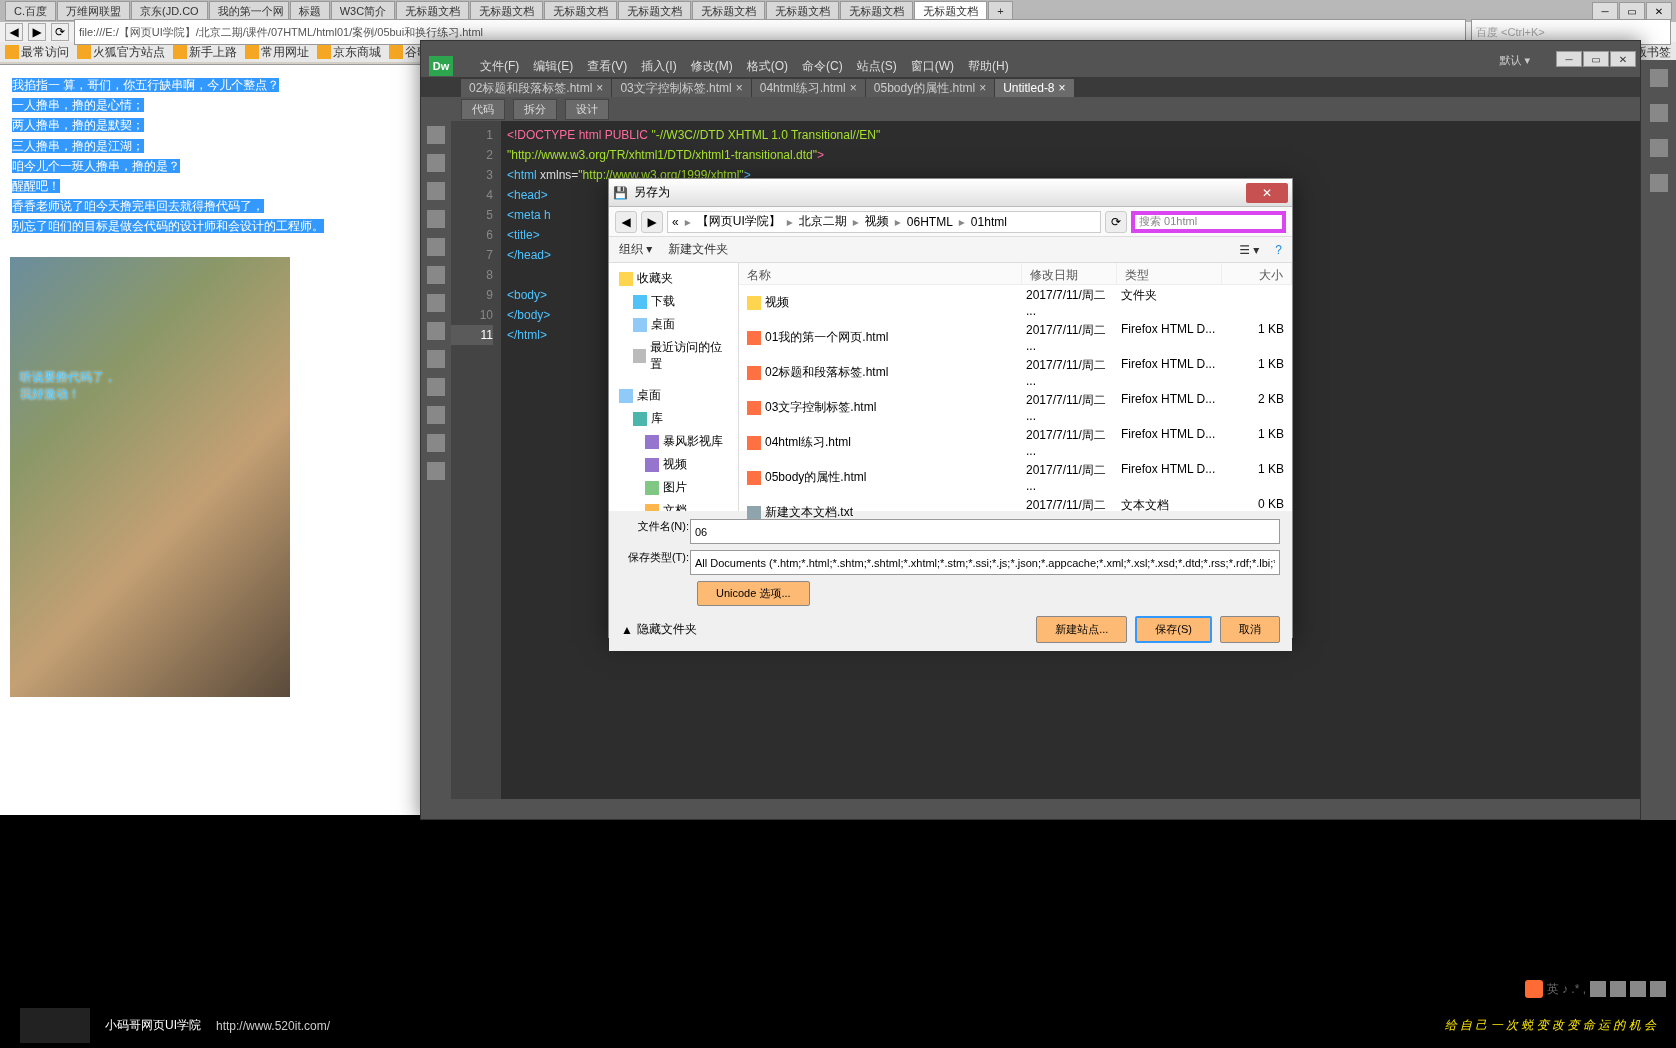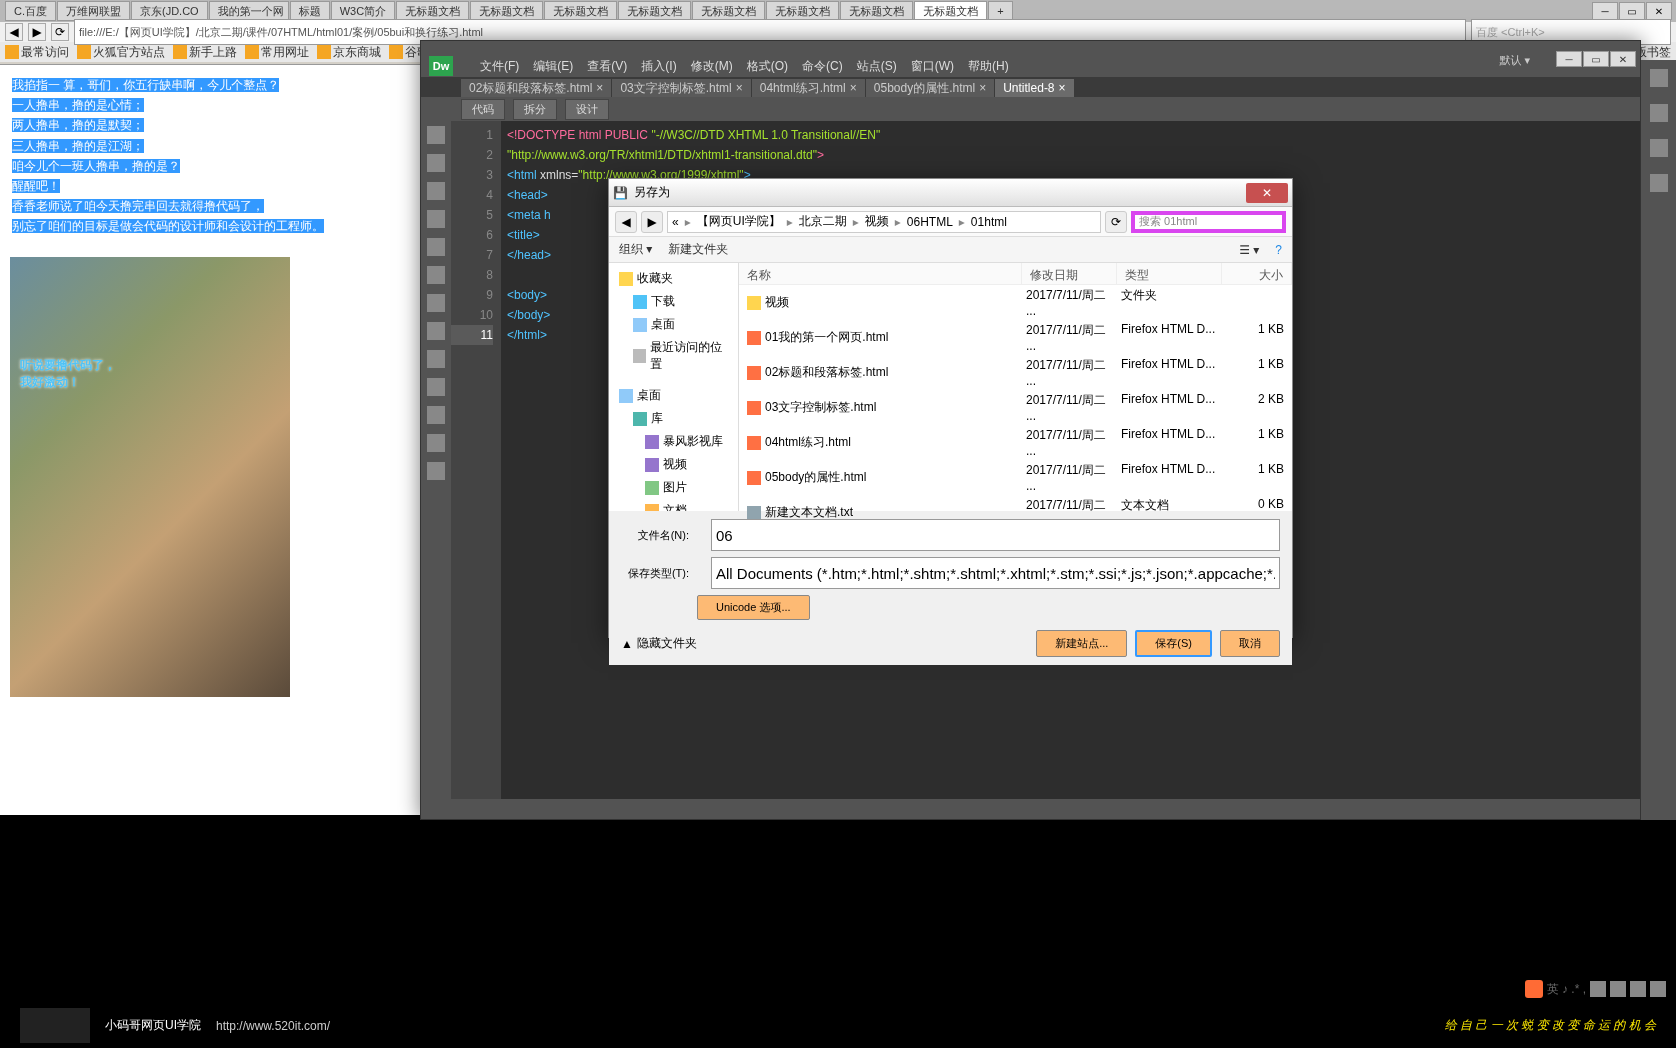--- a/index.html
+++ b/index.html
@@ -12,21 +12,21 @@
 .nav-btn{width:18px;height:18px;border:1px solid #aaa;background:#eee;display:flex;align-items:center;justify-content:center;cursor:pointer}
 .url-bar{flex:1;height:24px;border:1px solid #999;background:#fff;padding:12px 4px;display:flex;align-items:center;font-size:11px;color:#555}
 .bookmark-bar{display:flex;height:20px;align-items:center;padding:2px 5px;gap:8px;background:#e8e8e8;font-size:11px}
 .bookmark-item{display:flex;align-items:center;gap:2px;color:#333;cursor:pointer}
 .bm-icon{width:14px;height:14px;background:#f5a623;display:inline-block}
 
 .page-content{position:absolute;left:0;top:65px;width:420px;height:750px;background:#fff;padding:10px}
 .page-content p{padding:1px 2px;font-size:13px;line-height:1.4}
 .page-content .hl{background:#3399ff;color:#fff;display:inline}
 .photo{width:280px;height:440px;background:linear-gradient(135deg,#6b8e9e 0%,#8b9868 30%,#c4a074 60%,#5a4a3a 100%);margin-top:20px;position:relative}
-.speech{position:absolute;left:10px;top:100px;color:#4fc3f7;font-size:16px;font-weight:bold;text-shadow:0 0 3px #fff}
+.speech{position:absolute;left:10px;top:112px;color:#4fc3f7;font-size:16px;font-weight:normal;text-shadow:0 0 3px #fff}
 
 .dw-window{position:absolute;left:420px;top:40px;right:35px;height:780px;background:#535353;border:1px solid #333;box-shadow:0 0 20px rgba(0,0,0,.5)}
 .dw-titlebar{height:14px;background:#535353}
 .dw-menubar{height:22px;background:#535353;display:flex;align-items:center;padding:0 8px;gap:13px;color:#ddd}
 .dw-menu-item{padding:2px 6px;cursor:pointer}
 .dw-logo{width:24px;height:20px;background:#2da44e;color:#fff;display:flex;align-items:center;justify-content:center;font-weight:bold;font-size:11px;margin-right:8px}
 .dw-tabs{height:20px;background:#3a3a3a;display:flex;align-items:flex-end;padding-left:40px;gap:1px}
 .dw-tab{height:18px;padding:0 8px;background:#5a5a5a;color:#ccc;display:flex;align-items:center;font-size:11px;cursor:pointer}
 .dw-tab.active{background:#6b6b6b;color:#fff}
 .dw-tab .close{margin-left:4px;cursor:pointer}
@@ -77,23 +77,23 @@
 .file-row{display:flex;padding:2px 0;font-size:11px;cursor:pointer}
 .fr-name{flex:1;padding:0 8px;display:flex;align-items:center;gap:4px}
 .fr-date{width:95px;padding:0 4px}
 .fr-type{width:105px;padding:0 4px}
 .fr-size{width:70px;text-align:right;padding:0 8px}
 .file-icon{width:14px;height:14px;background:#ffb74d;display:inline-block}
 .file-icon.html{background:#ff7043}
 .file-icon.txt{background:#90a4ae}
 .file-icon.folder{background:#ffd54f}
 .dlg-bottom{padding:8px 12px;background:#f0f0f0}
-.dlg-field{display:flex;align-items:center;gap:22px;margin-bottom:6px}
+.dlg-field{display:flex;align-items:flex-start;gap:1px;margin-bottom:6px}
 .dlg-label{width:68px;text-align:right;font-size:11px}
-.dlg-input{flex:1;height:32px;border:1px solid #999;background:#fff;padding:0 4px;font-size:15px}
+.dlg-input{flex:1;height:25px;border:1px solid #999;background:#fff;padding:0 4px;font-size:11px}
 .dlg-buttons{display:flex;justify-content:space-between;align-items:center;margin-top:10px}
 .dlg-btn{padding:4px 18px;border:1px solid #888;background:#fdba74;cursor:pointer;font-size:11px;border-radius:2px}
 .dlg-btn.primary{border:2px solid #3399ff}
 .hide-folders{display:flex;align-items:center;gap:4px;font-size:11px;cursor:pointer}
 
 .right-edge{position:absolute;right:0;top:60px;width:35px;height:760px;background:#535353}
 .right-tool{width:35px;height:35px;display:flex;align-items:center;justify-content:center;cursor:pointer}
 
 .watermark{position:absolute;left:0;bottom:0;right:0;height:45px;background:#000;display:flex;align-items:center;padding:0 20px;color:#fff;font-size:20px;font-family:KaiTi,serif}
 .wm-logo{width:70px;height:35px;background:#222;margin-right:15px}

